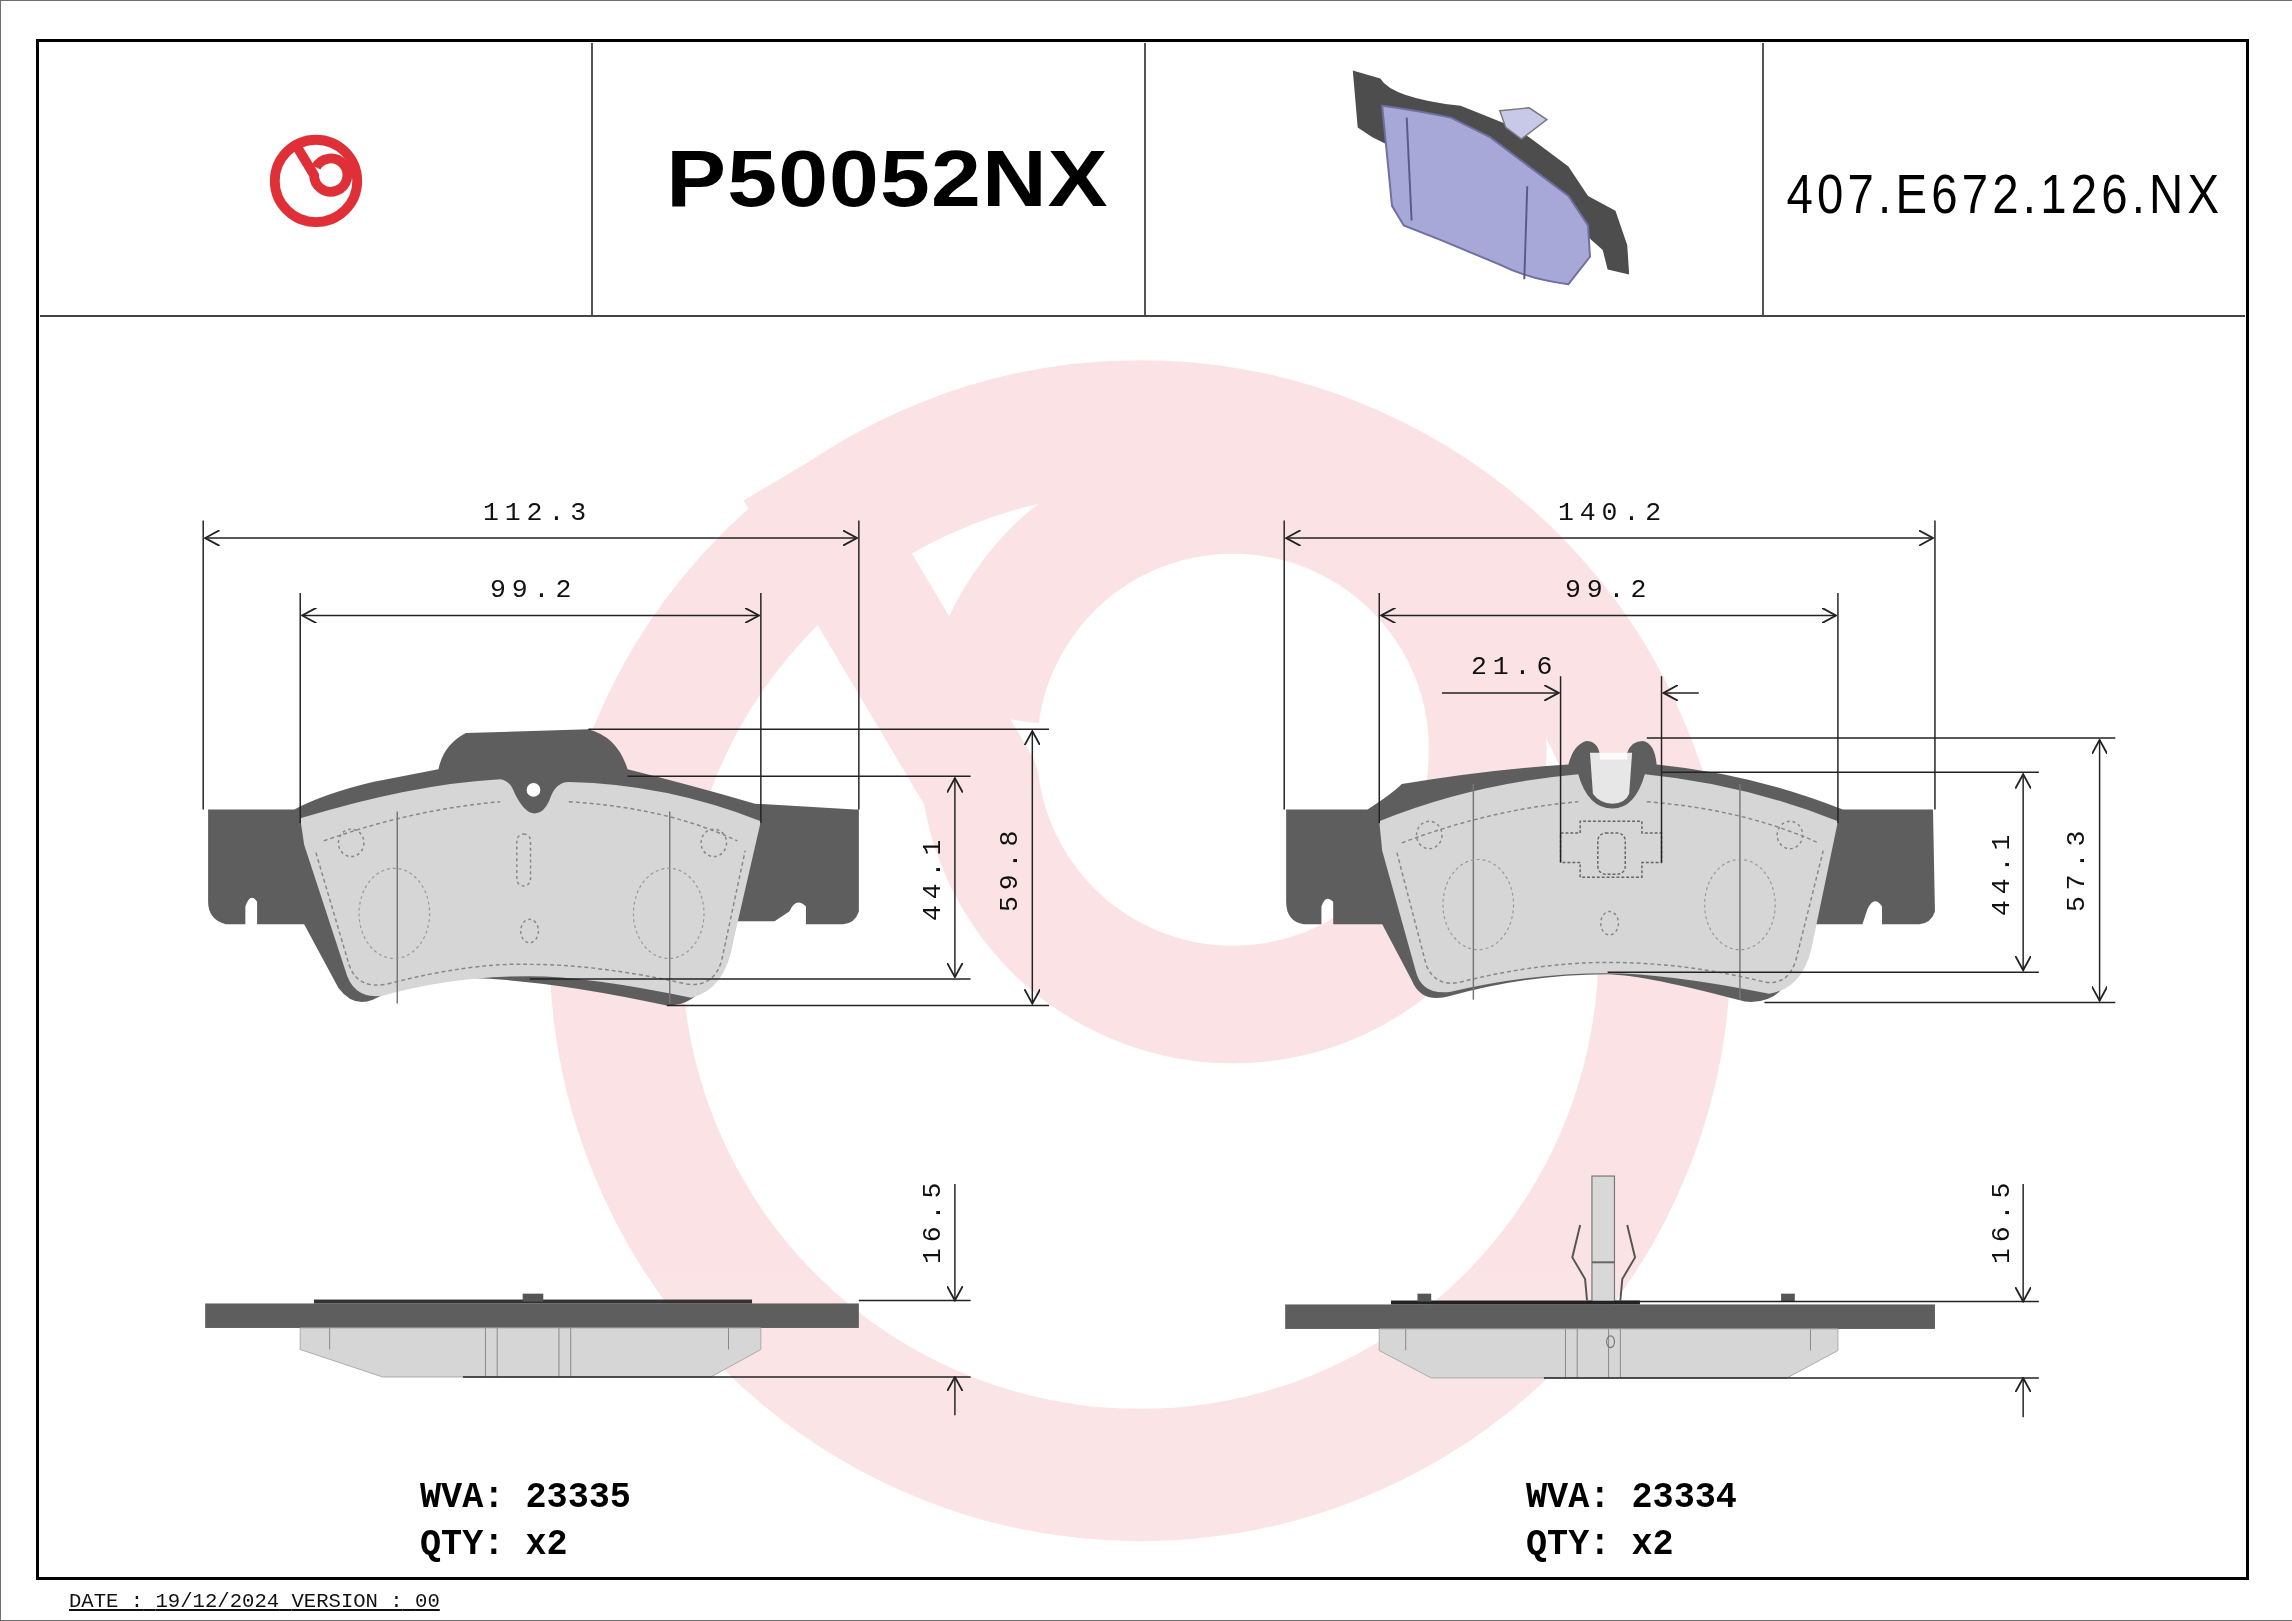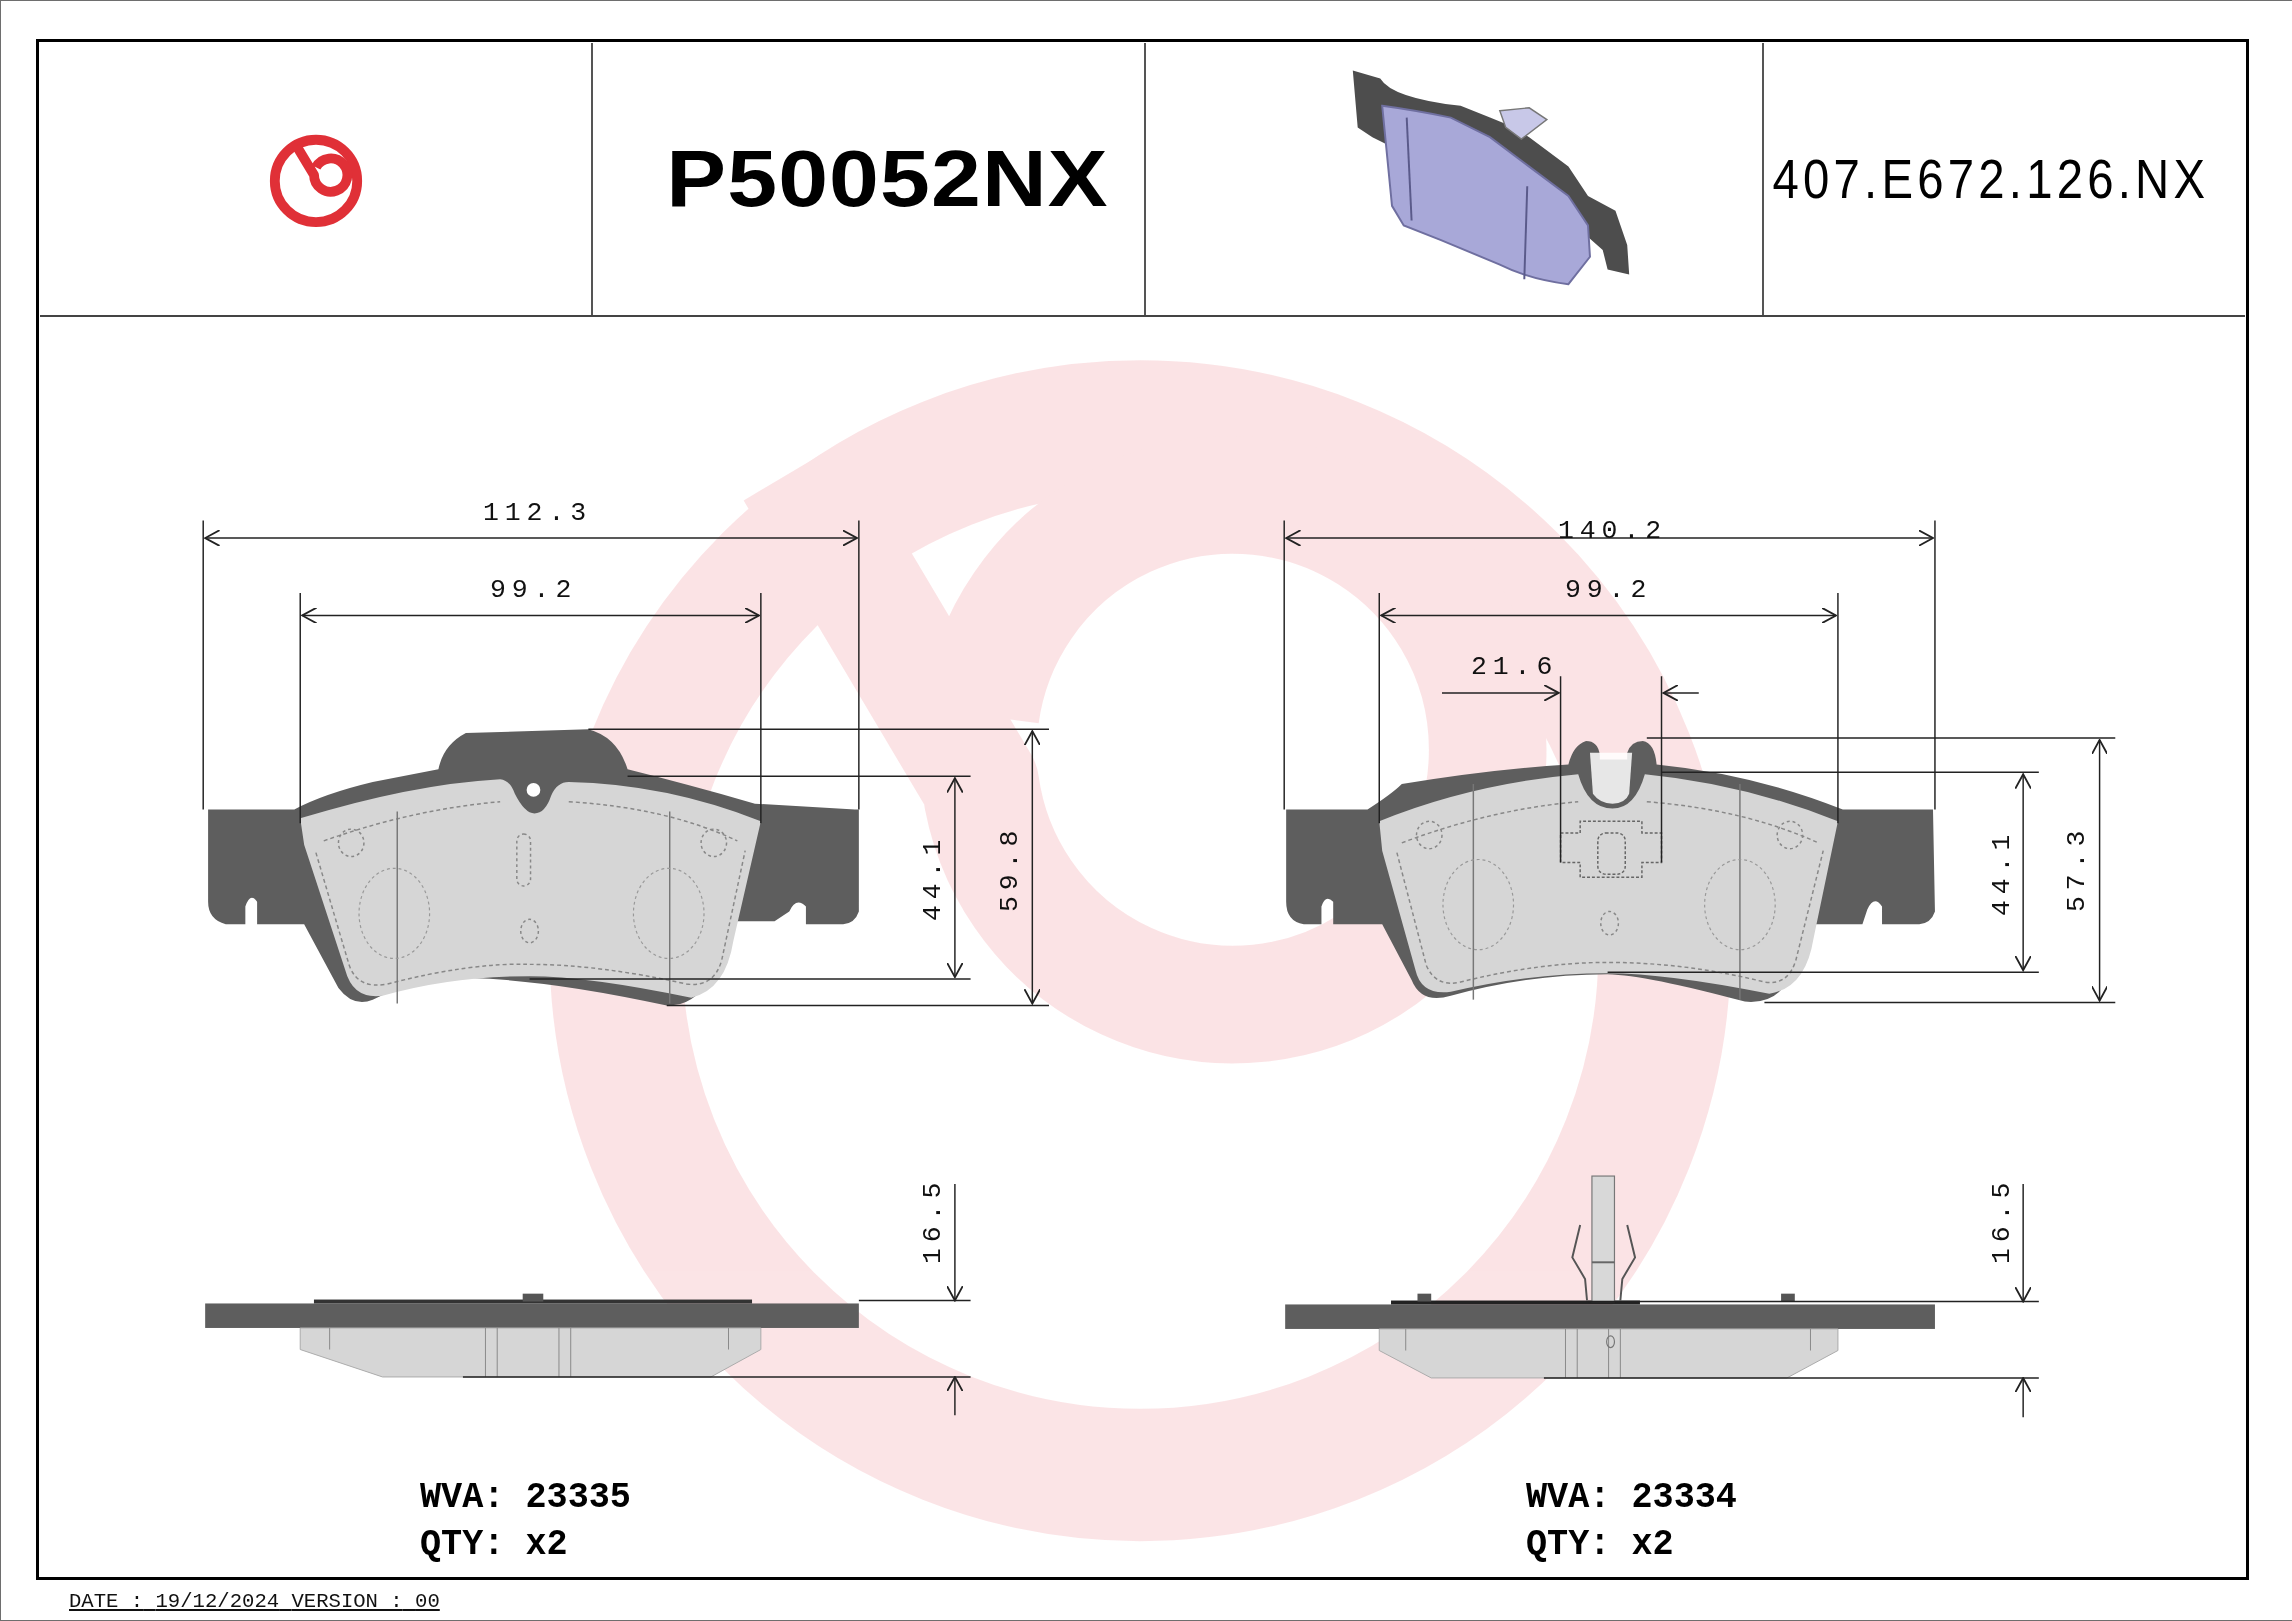--- a/index.html
+++ b/index.html
@@ -166,31 +166,31 @@
 
 <div class="cell" style="left:40px; top:43px; width:551px; height:272px;">
   <svg width="102" height="102" viewBox="0 0 104 104">
     <circle cx="52" cy="54" r="42" fill="none" stroke="#e03037" stroke-width="10"></circle>
     <path d="M32,18 L50,48 A17,17 0 1 0 52,40" fill="none" stroke="#e03037" stroke-width="10" stroke-linejoin="round"></path>
   </svg>
 </div>
 <div class="cell" style="left:593px; top:43px; width:588px; height:272px;">
   <span class="part-code">P50052NX</span>
 </div>
-<div class="cell" style="left:1764px; top:43px; width:481px; height:272px;justify-content:flex-end;">
+<div class="cell" style="left:1764px; top:58px; width:481px; height:272px;">
   <span class="oe-code">407.E672.126.NX</span>
 </div>
 
 <span class="dim" style="left:483px; top:498px;">112.3</span>
 <span class="dim" style="left:490px; top:575px;">99.2</span>
 <span class="dim vert" style="left:918px; top:921px;">44.1</span>
 <span class="dim vert" style="left:995px; top:912px;">59.8</span>
 <span class="dim vert" style="left:918px; top:1264px;">16.5</span>
 
-<span class="dim" style="left:1558px; top:498px;margin-top:18px;">140.2</span>
+<span class="dim" style="left:1558px; top:498px;">140.2</span>
 <span class="dim" style="left:1565px; top:575px;">99.2</span>
 <span class="dim" style="left:1471px; top:652px;">21.6</span>
 <span class="dim vert" style="left:1987px; top:916px;">44.1</span>
 <span class="dim vert" style="left:2062px; top:912px;">57.3</span>
 <span class="dim vert" style="left:1987px; top:1264px;">16.5</span>
 
 <div class="info" style="left:420px; top:1476px;"><span>WVA:</span> <span>23335</span></div>
 <div class="info" style="left:420px; top:1523px;"><span>QTY:</span> <span>x2</span></div>
 
 <div class="info" style="left:1526px; top:1476px;"><span>WVA:</span> <span>23334</span></div>

